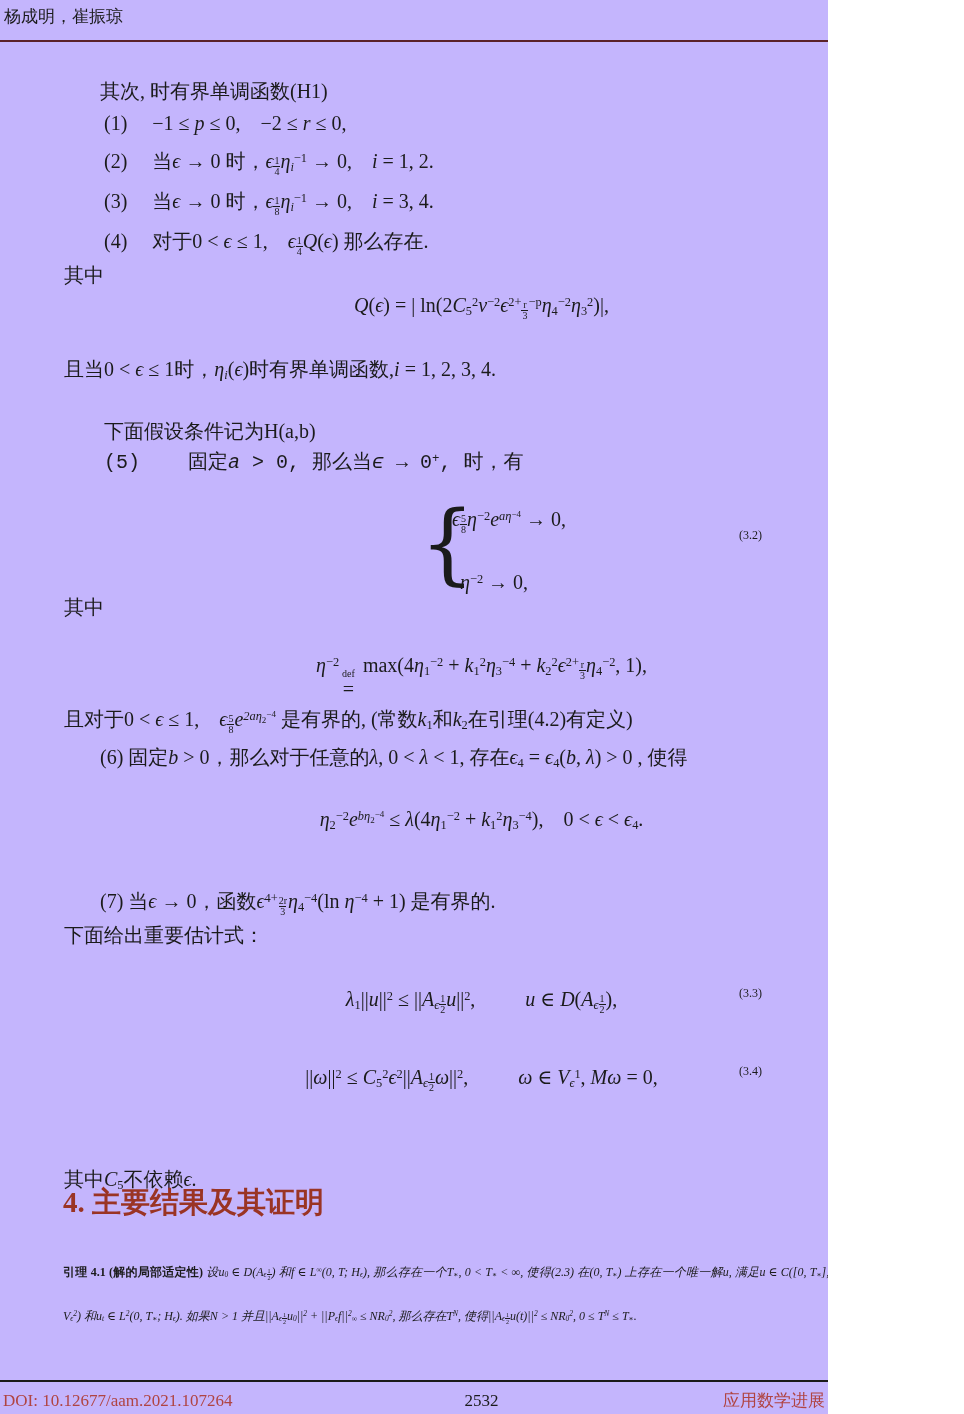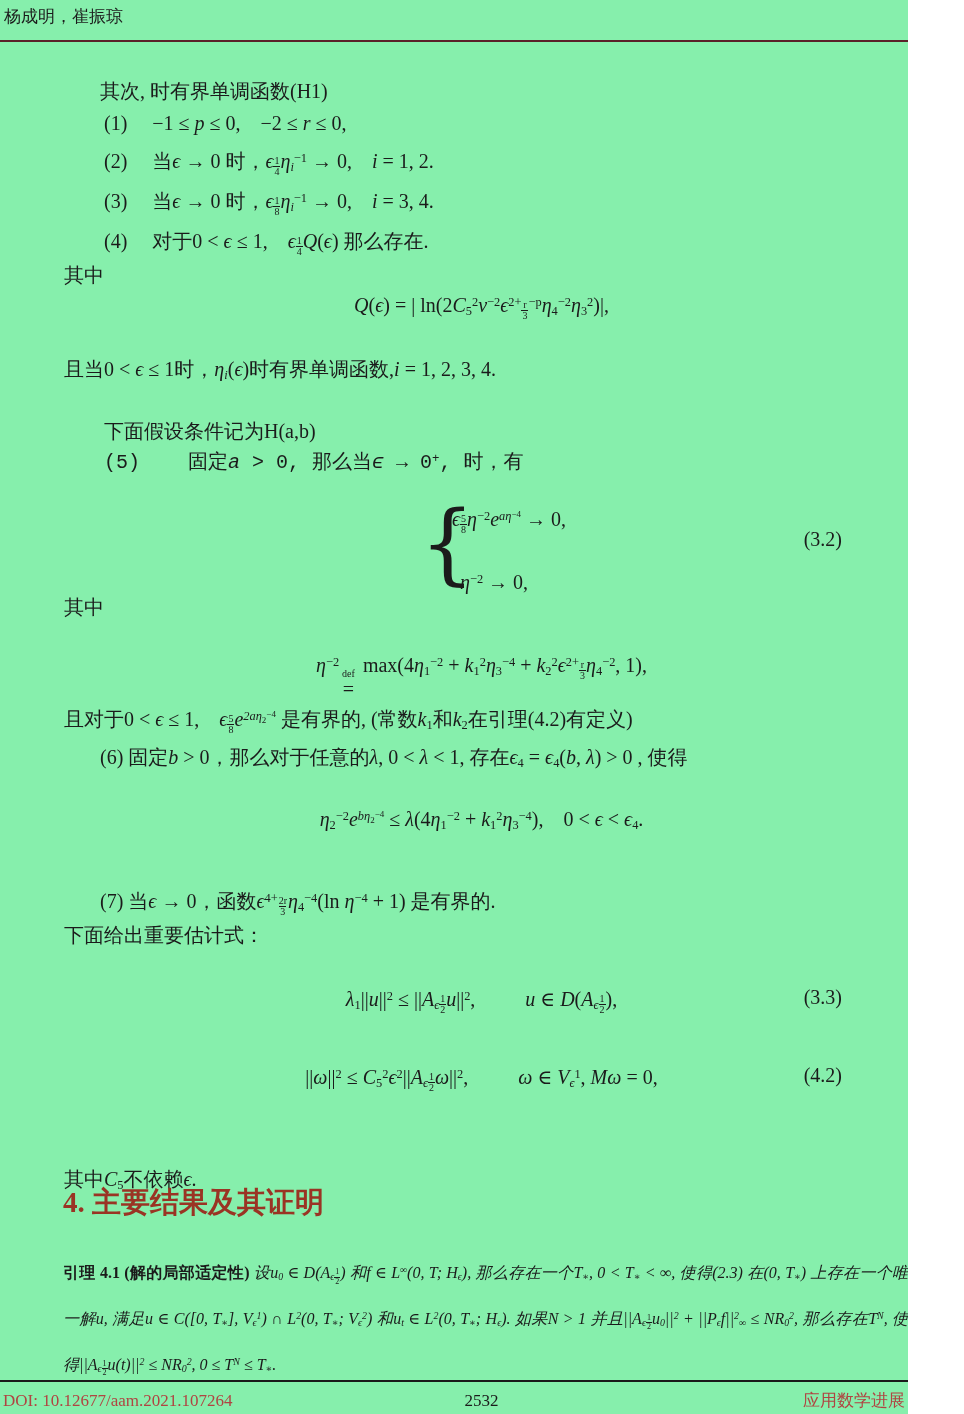--- a/index.html
+++ b/index.html
@@ -1,44 +1,44 @@
 <!DOCTYPE html>
 <html><head>
 <meta charset="utf-8">
 <style>
   html,body{margin:0;padding:0;background:#ffffff;}
   .page{
-    position:relative;width:908px;height:1414px;background:#86efac;
+    position:relative;width:828px;height:1414px;background:#c4b5fd;
     font-family:"Liberation Serif","DejaVu Serif",serif;color:#1b1b1b;overflow:hidden;
   }
   .line{position:absolute;font-size:20px;white-space:pre;line-height:1.3;}
   .small{font-size:17px;}
   .eq{left:65px;width:833px;text-align:center;}
-  .eqnum{position:absolute;right:66px;font-size:20px;}
+  .eqnum{position:absolute;right:66px;font-size:12px;}
   .rule{position:absolute;left:0;width:964px;height:2px;}
   .top-rule{top:40px;background:#5a2129;}
   .footer-rule{top:1380px;background:#1a1a1a;}
   .t-n{font-style:inherit;}
   .t-i{font-style:italic;}
   .t-b{font-style:normal;font-weight:700;}
   .sup{font-size:62%;vertical-align:0.48em;}
   .sub{font-size:62%;vertical-align:-0.22em;}
   .supsup{font-size:45%;vertical-align:1.05em;}
   .supsub{font-size:45%;vertical-align:0.35em;}
   .supfrac{display:inline-flex;flex-direction:column;align-items:center;
     font-size:50%;line-height:1.05;vertical-align:0.45em;font-style:normal;}
   .supfrac .den{border-top:1px solid currentColor;padding:0 1px;}
   .supfrac .num{padding:0 1px;}
   .defeq{display:inline-flex;flex-direction:column;align-items:center;vertical-align:-0.25em;margin:0 3px;}
   .defeq .over{font-size:50%;line-height:1;}
   .defeq .base{line-height:1;}
   .brace{position:absolute;left:420px;top:492px;font-size:86px;font-weight:400;
     transform:scaleY(1.02);transform-origin:top;font-family:"DejaVu Serif",serif;}
   .section-heading{position:absolute;left:63px;top:1183px;font-size:29px;font-weight:700;color:#9a3424;}
-  .lemma{position:absolute;left:63px;top:1250px;width:845px;font-size:16px;line-height:39px;
+  .lemma{position:absolute;left:63px;top:1250px;width:845px;font-size:12px;line-height:39px;
     white-space:normal;text-align:justify;font-style:italic;}
   .footer-red{color:#b04442;}
   .center-block{left:65px;width:833px;text-align:center;}
 </style>
 </head>
 <body>
 
 <div class="page">
 
   <div class="line small" style="left:4px;top:6px;">杨成明，崔振琼</div>
@@ -70,21 +70,21 @@
   <div class="line" style="left:100px;top:744px;"><span class="t-n">(6) 固定</span><span class="t-i">b</span><span class="t-n"> &gt; 0，那么对于任意的</span><span class="t-i">λ</span><span class="t-n">, 0 &lt; </span><span class="t-i">λ</span><span class="t-n"> &lt; 1, 存在</span><span class="t-i">ϵ</span><span class="sub">4</span><span class="t-n"> = </span><span class="t-i">ϵ</span><span class="sub">4</span><span class="t-n">(</span><span class="t-i">b</span><span class="t-n">, </span><span class="t-i">λ</span><span class="t-n">) &gt; 0 , 使得</span></div>
   <div class="line eq" style="top:806px;"><span class="t-i">η</span><span class="sub">2</span><span class="sup">−2</span><span class="t-i">e</span><span class="sup t-i">bη</span><span class="supsub">2</span><span class="supsup">−4</span><span class="t-n"> ≤ </span><span class="t-i">λ</span><span class="t-n">(4</span><span class="t-i">η</span><span class="sub">1</span><span class="sup">−2</span><span class="t-n"> + </span><span class="t-i">k</span><span class="sub">1</span><span class="sup">2</span><span class="t-i">η</span><span class="sub">3</span><span class="sup">−4</span><span class="t-n">),    0 &lt; </span><span class="t-i">ϵ</span><span class="t-n"> &lt; </span><span class="t-i">ϵ</span><span class="sub">4</span><span class="t-n">.</span></div>
 
   <div class="line" style="left:100px;top:888px;"><span class="t-n">(7) 当</span><span class="t-i">ϵ</span><span class="t-n"> → 0，函数</span><span class="t-i">ϵ</span><span class="sup">4+</span><span class="supfrac"><span class="num">2r</span><span class="den">3</span></span><span class="t-i">η</span><span class="sub">4</span><span class="sup">−4</span><span class="t-n">(ln </span><span class="t-i">η</span><span class="sup">−4</span><span class="t-n"> + 1) 是有界的.</span></div>
   <div class="line" style="left:64px;top:922px;"><span class="t-n">下面给出重要估计式：</span></div>
 
   <div class="line eq" style="top:986px;"><span class="t-i">λ</span><span class="sub">1</span><span class="t-n">||</span><span class="t-i">u</span><span class="t-n">||</span><span class="sup">2</span><span class="t-n"> ≤ ||</span><span class="t-i">A</span><span class="sub t-i">ϵ</span><span class="supfrac"><span class="num">1</span><span class="den">2</span></span><span class="t-i">u</span><span class="t-n">||</span><span class="sup">2</span><span class="t-n">,          </span><span class="t-i">u</span><span class="t-n"> ∈ </span><span class="t-i">D</span><span class="t-n">(</span><span class="t-i">A</span><span class="sub t-i">ϵ</span><span class="supfrac"><span class="num">1</span><span class="den">2</span></span><span class="t-n">),</span></div>
   <div class="eqnum" style="top:986px;">(3.3)</div>
 
   <div class="line eq" style="top:1064px;"><span class="t-n">||</span><span class="t-i">ω</span><span class="t-n">||</span><span class="sup">2</span><span class="t-n"> ≤ </span><span class="t-i">C</span><span class="sub">5</span><span class="sup">2</span><span class="t-i">ϵ</span><span class="sup">2</span><span class="t-n">||</span><span class="t-i">A</span><span class="sub t-i">ϵ</span><span class="supfrac"><span class="num">1</span><span class="den">2</span></span><span class="t-i">ω</span><span class="t-n">||</span><span class="sup">2</span><span class="t-n">,          </span><span class="t-i">ω</span><span class="t-n"> ∈ </span><span class="t-i">V</span><span class="sub t-i">ϵ</span><span class="sup">1</span><span class="t-n">, </span><span class="t-i">M</span><span class="t-i">ω</span><span class="t-n"> = 0,</span></div>
-  <div class="eqnum" style="top:1064px;">(4.2)</div>
+  <div class="eqnum" style="top:1064px;">(3.4)</div>
 
   <div class="line" style="left:64px;top:1118px;margin-top:48px;"><span class="t-n">其中</span><span class="t-i">C</span><span class="sub">5</span><span class="t-n">不依赖</span><span class="t-i">ϵ</span><span class="t-n">.</span></div>
 
   <div class="section-heading">4. 主要结果及其证明</div>
 
   <div class="lemma"><span class="t-b">引理 4.1 (解的局部适定性)</span><span class="t-n"> 设</span><span class="t-i">u</span><span class="sub">0</span><span class="t-n"> ∈ </span><span class="t-i">D</span><span class="t-n">(</span><span class="t-i">A</span><span class="sub t-i">ϵ</span><span class="supfrac">
         <span class="num">1</span>
         <span class="den">2</span>
       </span><span class="t-n">) 和</span><span class="t-i">f</span><span class="t-n"> ∈ </span><span class="t-i">L</span><span class="sup">∞</span><span class="t-n">(0, </span><span class="t-i">T</span><span class="t-n">; </span><span class="t-i">H</span><span class="sub t-i">ϵ</span><span class="t-n">), 那么存在一个</span><span class="t-i">T</span><span class="sub">∗</span><span class="t-n">, 0 &lt; </span><span class="t-i">T</span><span class="sub">∗</span><span class="t-n"> &lt; ∞, 使得(2.3) 在(0, </span><span class="t-i">T</span><span class="sub">∗</span><span class="t-n">) 上存在一个唯一解</span><span class="t-i">u</span><span class="t-n">, 满足</span><span class="t-i">u</span><span class="t-n"> ∈ </span><span class="t-i">C</span><span class="t-n">([0, </span><span class="t-i">T</span><span class="sub">∗</span><span class="t-n">], </span><span class="t-i">V</span><span class="sub t-i">ϵ</span><span class="sup">1</span><span class="t-n">) ∩ </span><span class="t-i">L</span><span class="sup">2</span><span class="t-n">(0, </span><span class="t-i">T</span><span class="sub">∗</span><span class="t-n">; </span><span class="t-i">V</span><span class="sub t-i">ϵ</span><span class="sup">2</span><span class="t-n">) 和</span><span class="t-i">u</span><span class="sub t-i">t</span><span class="t-n"> ∈ </span><span class="t-i">L</span><span class="sup">2</span><span class="t-n">(0, </span><span class="t-i">T</span><span class="sub">∗</span><span class="t-n">; </span><span class="t-i">H</span><span class="sub t-i">ϵ</span><span class="t-n">). 如果</span><span class="t-i">N</span><span class="t-n"> &gt; 1 并且||</span><span class="t-i">A</span><span class="sub t-i">ϵ</span><span class="supfrac">
         <span class="num">1</span>

